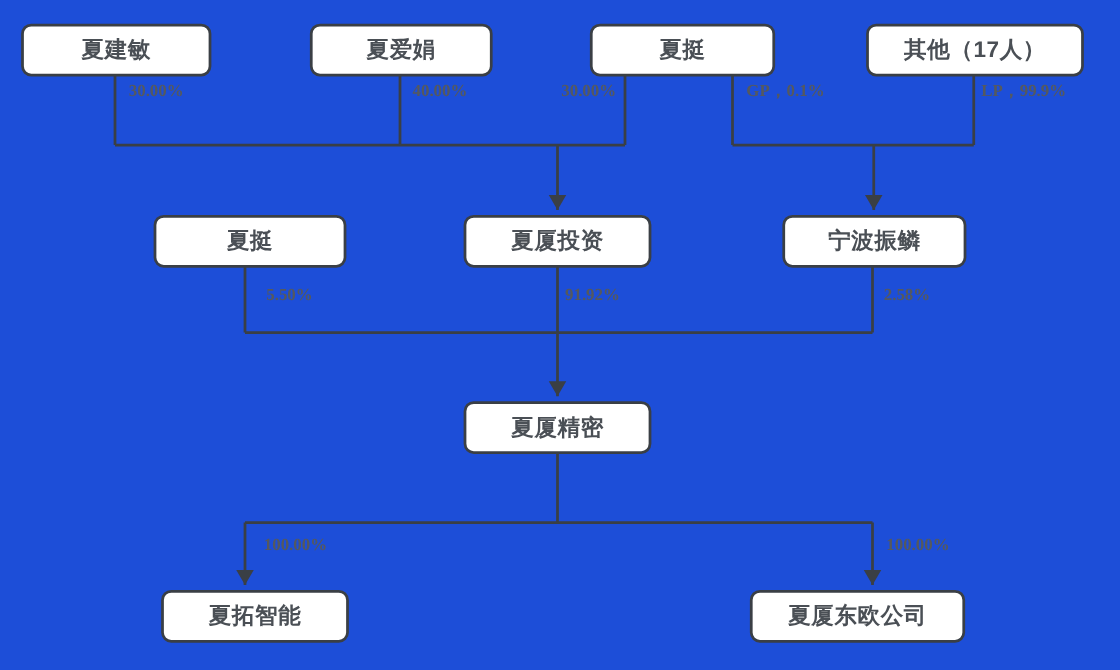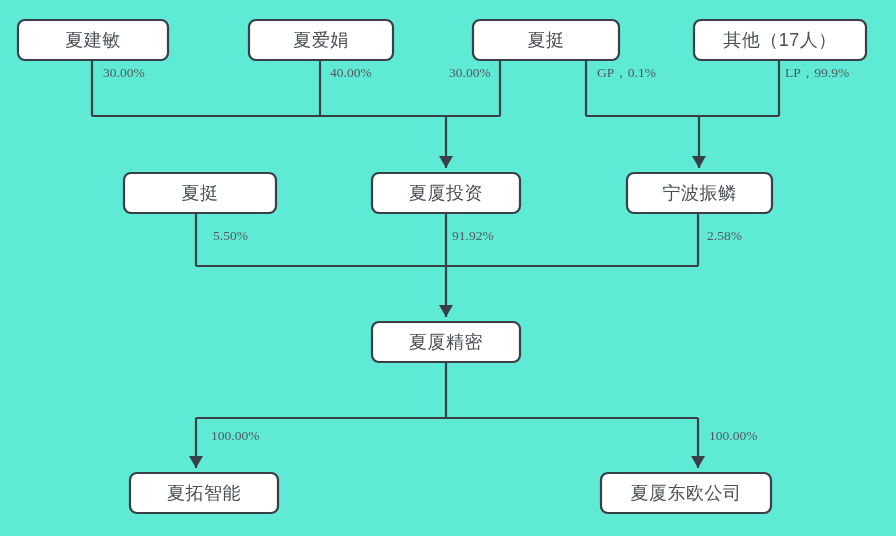--- a/index.html
+++ b/index.html
@@ -11,21 +11,22 @@
   body {
     width: 896px;
     height: 536px;
     overflow: hidden;
     font-family: "Liberation Sans", sans-serif;
   }
   #diagram-root {
     position: relative;
     width: 896px;
     height: 536px;
-    background: #5eead4;
+    background: #1d4ed8;
+    font-weight: bold;
   }
   svg#structure-chart {
     position: absolute;
     top: 0;
     left: 0;
     width: 896px;
     height: 536px;
     display: block;
   }
   .node-box {

